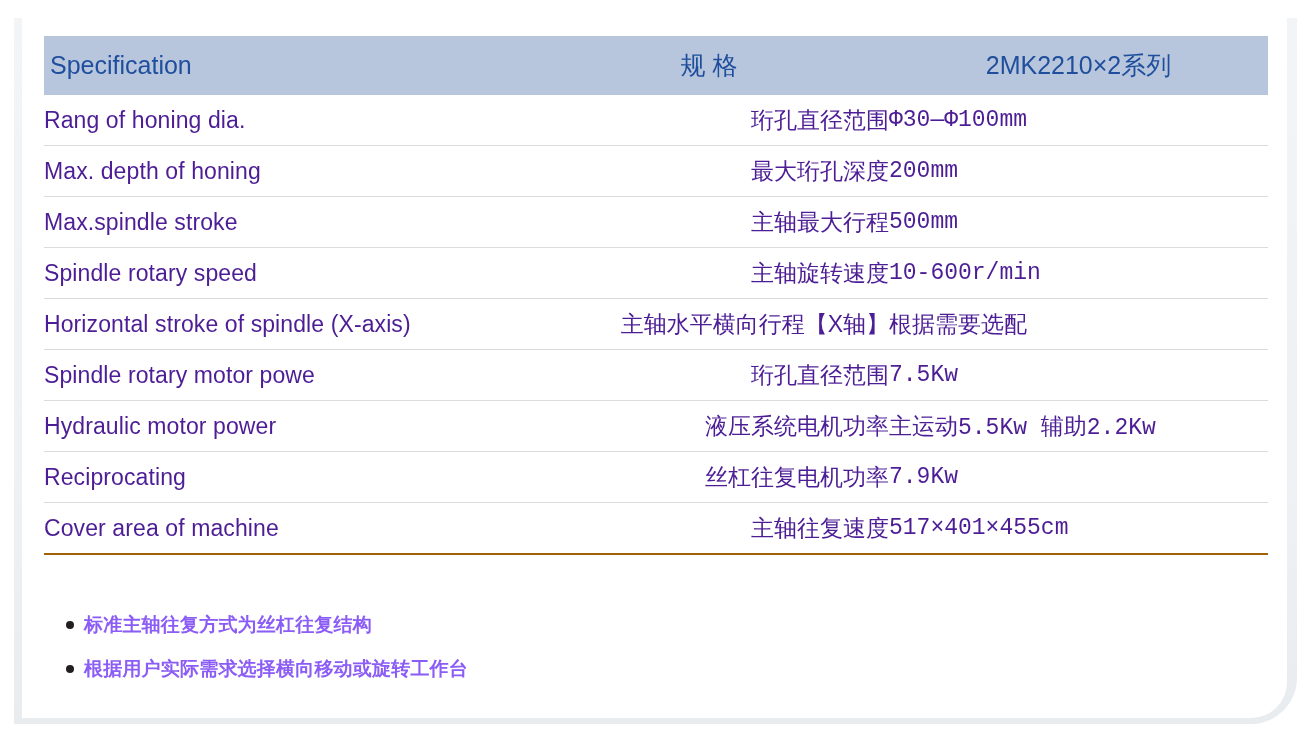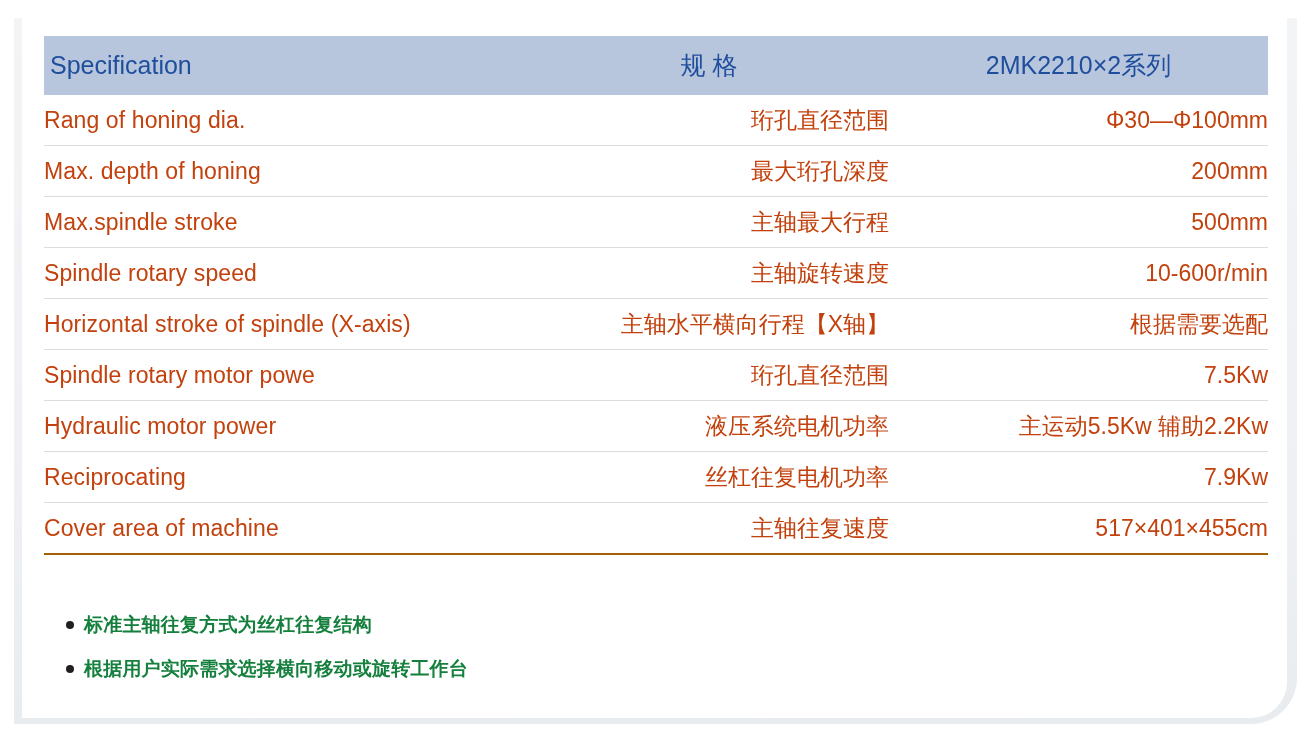--- a/index.html
+++ b/index.html
@@ -71,43 +71,43 @@
     white-space: nowrap;
   }
   thead th.h1 { text-align: left; padding-left: 22px; }
   thead th.h2 { text-align: center; }
   thead th.h3 { text-align: center; }
 
   table.spec tbody td {
     height: 50px;
     font-size: 23px;
     font-weight: 400;
-    color: #c2410c;
+    color: #4c1d95;
     border-bottom: 1px solid #dcdcdc;
     padding: 0;
     vertical-align: middle;
     white-space: nowrap;
   }
   td.en  { text-align: left; padding-left: 22px; letter-spacing: 0.1px; }
   td.cn  { text-align: right; padding-left: 8px; }
-  td.val { text-align: right; }
+  td.val { text-align: left; font-family: Liberation Mono, monospace; }
 
   tbody tr:last-child td { border-bottom: 2px solid #a16207; }
 
   .notes {
     position: absolute;
     left: 66px;
     top: 612px;
     z-index: 2;
   }
   .note {
     display: flex;
     align-items: center;
     font-size: 19px;
-    color: #15803d;
+    color: #8b5cf6;
     margin-bottom: 18px;
     font-family: "DejaVu Sans", sans-serif;
     font-weight: 700;
     letter-spacing: 0.2px;
   }
   .bullet {
     width: 8px;
     height: 8px;
     border-radius: 50%;
     background: #231f20;

